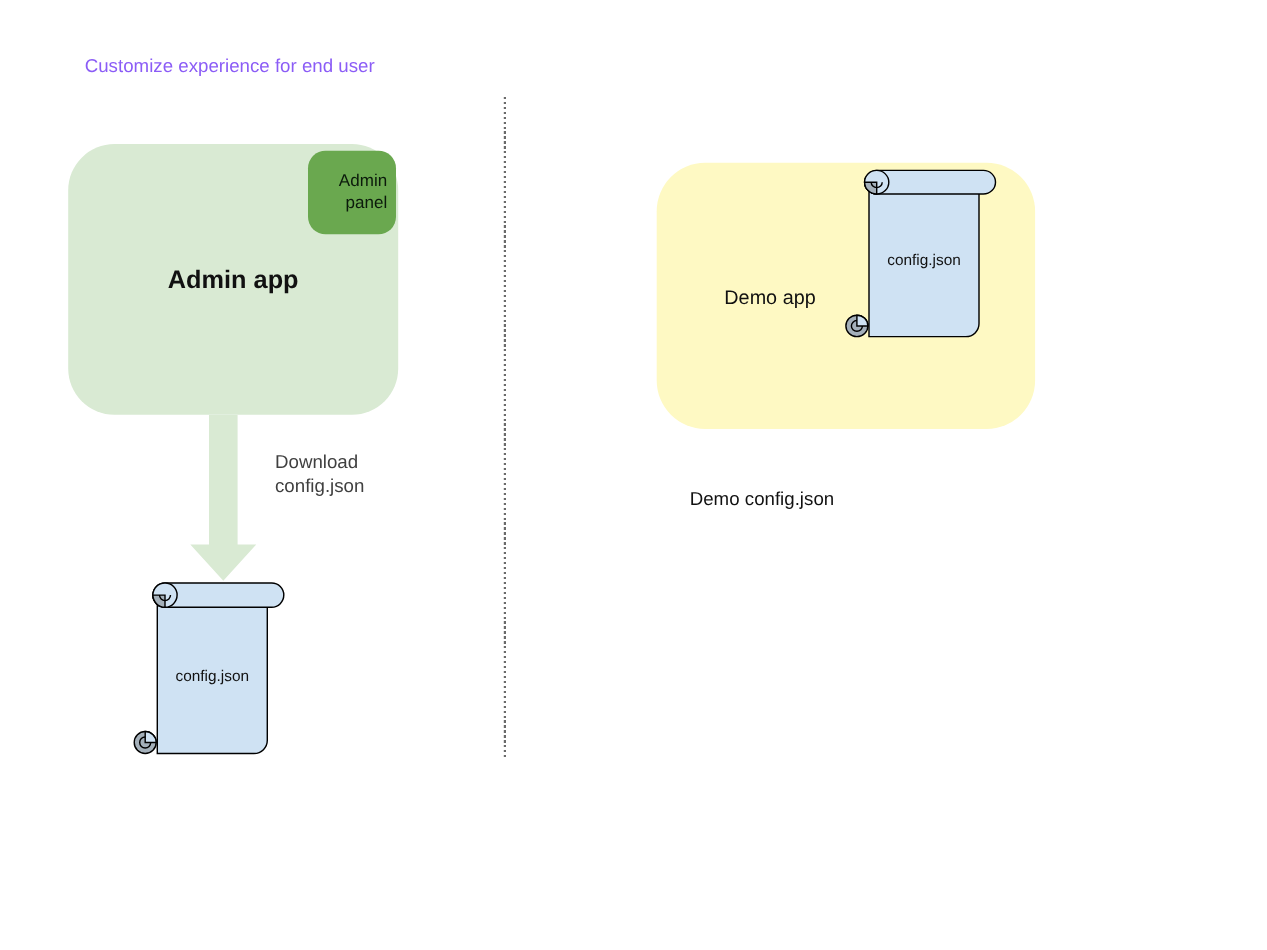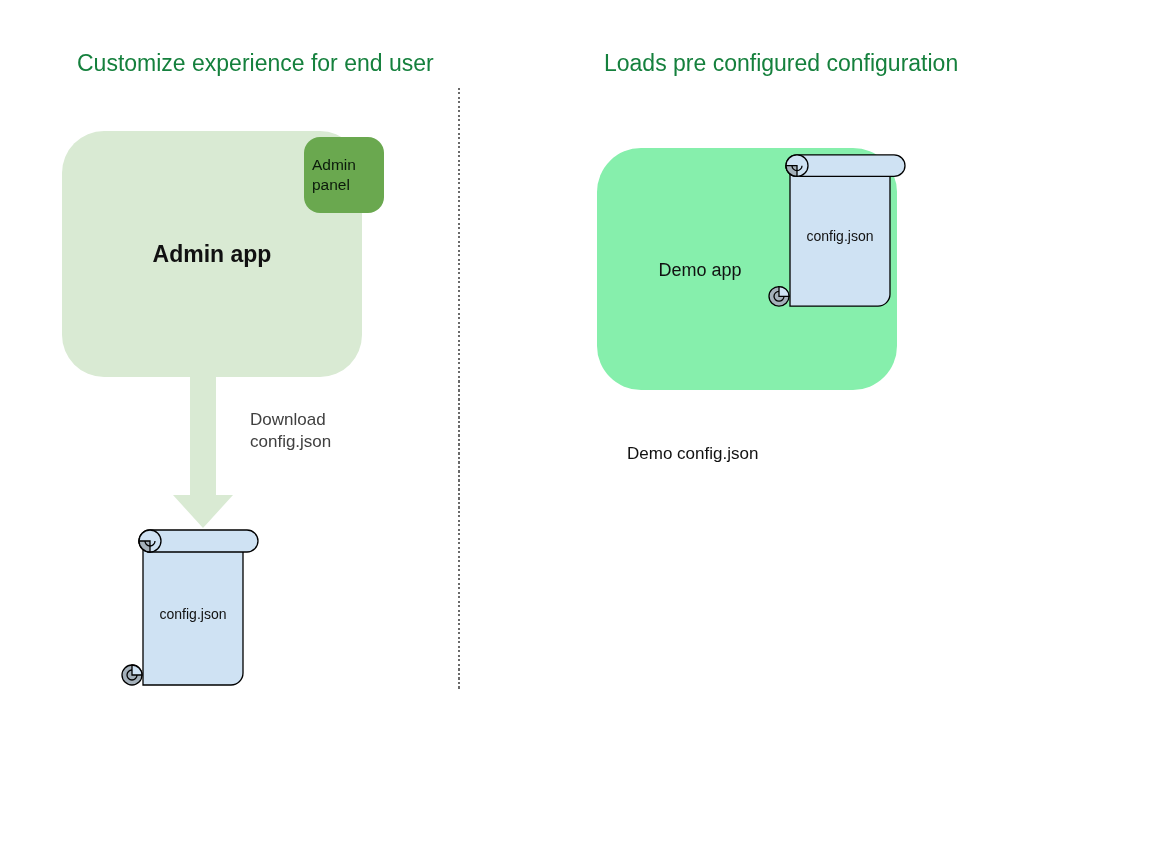--- a/index.html
+++ b/index.html
@@ -1,62 +1,62 @@
 <!DOCTYPE html>
 <html><head>
 <meta charset="utf-8">
 <style>
   html,body{margin:0;padding:0;background:#ffffff;}
   .canvas{
     position:relative;width:1152px;height:864px;background:#ffffff;overflow:hidden;
     font-family:"Liberation Sans","DejaVu Sans",sans-serif;color:#111111;
   }
-  .title{position:absolute;font-size:23px;color:#15803d;white-space:nowrap;text-align:center;}
+  .title{position:absolute;font-size:17px;color:#8b5cf6;white-space:nowrap;text-align:center;}
   .title-left{left:77px;top:50px;}
   .title-right{left:604px;top:50px;}
   .divider{
     position:absolute;left:458px;top:88px;width:2px;height:602px;
     background:repeating-linear-gradient(to bottom,#6a6a6a 0px,#6a6a6a 2px,transparent 2px,transparent 4.5px);
   }
   .admin-app{
     position:absolute;left:62px;top:131px;width:300px;height:246px;border-radius:42px;
     background:#d9ead3;display:flex;align-items:center;justify-content:center;
   }
   .admin-app-label{font-size:23px;color:#111111;font-weight:bold;}
   .admin-panel{
     position:absolute;left:280px;top:137px;width:80px;height:76px;border-radius:16px;
-    background:#6aa84f;display:flex;align-items:center;justify-content:center;text-align:left;margin-left:24px;
+    background:#6aa84f;display:flex;align-items:center;justify-content:center;text-align:right;
   }
   .admin-panel-label{font-size:15.5px;line-height:20px;color:#0b1a0b;width:64px;}
   .down-arrow{position:absolute;left:172px;top:377px;}
   .arrow-caption{position:absolute;left:250px;top:409px;font-size:17px;line-height:22px;color:#404040;}
   .demo-app{
     position:absolute;left:597px;top:148px;width:300px;height:242px;border-radius:44px;
-    background:#86efac;
+    background:#fef9c3;
+    padding-left:44px;
   }
   .demo-app-label{position:absolute;left:0;top:112px;width:206px;text-align:center;font-size:18px;color:#111111;}
   .scroll{position:absolute;}
   .scroll-left{left:121px;top:527px;width:140px;height:160px;}
   .scroll-right{left:768px;top:152px;width:140px;height:156px;}
   .scroll svg{position:absolute;left:0;top:0;width:100%;height:100%;}
   .scroll-label{
     position:absolute;left:22px;width:100px;text-align:center;
     font-size:14px;color:#111111;
   }
   .scroll-left .scroll-label{top:79px;}
   .scroll-right .scroll-label{top:76px;}
   .caption-loads{position:absolute;left:627px;top:444px;font-size:17px;color:#111111;white-space:nowrap;}
 </style>
 </head>
 <body>
 
 <div class="canvas">
 
   <div class="title title-left">Customize experience for end user</div>
-  <div class="title title-right">Loads pre configured configuration</div>
 
   <div class="divider"></div>
 
   <div class="admin-app">
     <span class="admin-app-label">Admin app</span>
   </div>
 
   <div class="admin-panel">
     <span class="admin-panel-label">Admin panel</span>
   </div>

